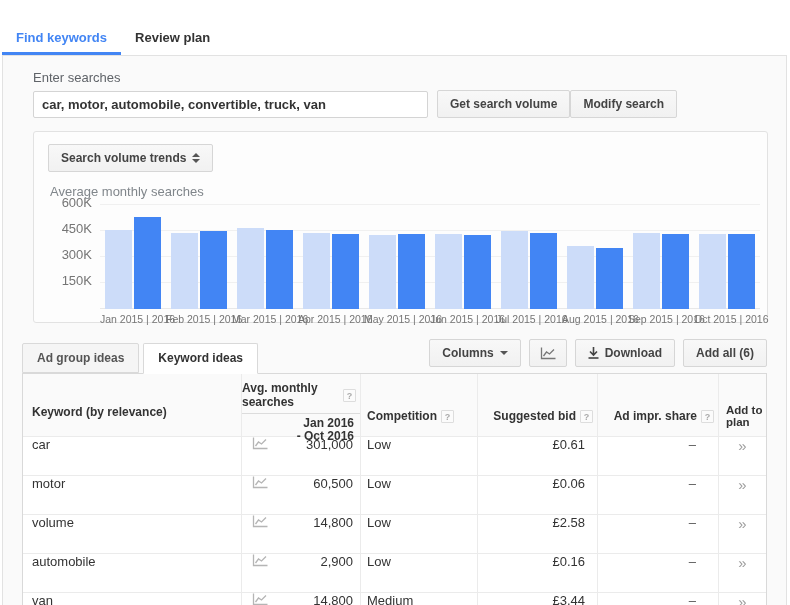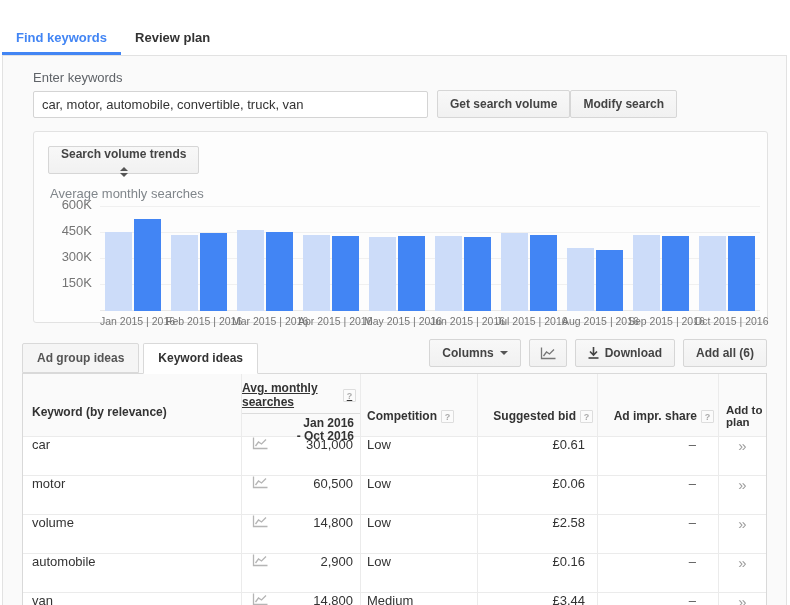--- a/index.html
+++ b/index.html
@@ -13,31 +13,31 @@
 
   
   .outer-panel { position:relative; margin:0 3px 0 2px; height:570px; background:#fafafa;
     border:1px solid #e2e2e2; border-bottom:none; }
 
   
   .kw-section { padding:14px 18px 0 30px; }
   .kw-label { font-size:13px; color:#5f6368; margin-bottom:5px; }
   .kw-row { display:flex; align-items:center; }
   .kw-input { width:395px; height:27px; border:1px solid #d4d4d4; border-radius:2px; background:#fff;
-    font-family:"Liberation Sans",sans-serif; font-size:13px; color:#333; padding:0 8px; }
+    font-family:"Liberation Sans",sans-serif; font-size:13px; color:#333; padding:0 8px;font-weight:bold; }
   .btn { display:inline-flex; align-items:center; gap:6px; height:28px; padding:0 12px;
     background:linear-gradient(#f8f8f8,#f1f1f1); border:1px solid #d6d6d6; border-radius:2px;
     font-size:12px; font-weight:bold; color:#444; cursor:pointer; white-space:nowrap; }
   .kw-row .btn { margin-left:0; }
   .kw-row .btn:first-of-type { margin-left:9px; }
 
   
   .chart-panel { margin:13px 18px 0 30px; background:#fdfdfd; border:1px solid #e2e2e2; border-radius:3px;
     padding:12px 14px 8px 14px; height:192px; }
-  .trends-btn { margin-bottom:12px;flex-direction:column; }
+  .trends-btn { margin-bottom:12px; }
   .sort-icon { display:inline-flex; flex-direction:column; gap:2px; }
   .sort-icon i { width:0; height:0; border-left:4px solid transparent; border-right:4px solid transparent; }
   .sort-icon .up { border-bottom:4px solid #555; }
   .sort-icon .dn { border-top:4px solid #555; }
   .chart-title { font-size:13px; color:#80868b; margin:0 0 6px 2px; }
 
   .chart { display:flex; }
   .y-axis { position:relative; width:52px; height:104px; flex:none; }
   .y-tick { position:absolute; right:8px; font-size:13px; color:#757575; }
   .plot-wrap { position:relative; flex:1; }
@@ -67,21 +67,21 @@
   .tr { display:flex; height:39px; border-top:1px solid #ebebeb; background:#fff; font-size:13px; }
   .col-kw    { width:218px; flex:none; }
   .col-avg   { width:119px; flex:none; border-left:1px solid #ebebeb; }
   .col-comp  { width:117px; flex:none; border-left:1px solid #ebebeb; }
   .col-bid   { width:120px; flex:none; border-left:1px solid #ebebeb; }
   .col-share { width:121px; flex:none; border-left:1px solid #ebebeb; }
   .col-add   { flex:1; border-left:1px solid #ebebeb; }
 
   .th-kw { display:flex; align-items:center; padding:14px 0 0 9px; }
   .th-avg { display:flex; flex-direction:column; }
-  .th-avg-top { display:flex; justify-content:flex-end; align-items:center; gap:4px; padding:7px 4px 4px 0;text-decoration:underline; }
+  .th-avg-top { display:flex; justify-content:flex-end; align-items:center; gap:4px; padding:7px 4px 4px 0; }
   .th-avg-range { border-top:1px solid #dcdcdc; text-align:right; padding:3px 6px 0 0; line-height:13px; }
   .th-mid { display:flex; align-items:center; gap:4px; padding-top:22px; }
   .th-comp { padding-left:6px; }
   .th-bid { justify-content:flex-end; padding-right:4px; }
   .th-share { justify-content:flex-end; padding-right:4px; }
   .th-add { padding-left:7px; font-size:11.5px; }
   .help { display:inline-block; width:13px; height:13px; background:#fbfbfb; border:1px solid #ddd;
     color:#aaa; font-size:9px; font-weight:bold; text-align:center; line-height:12px; border-radius:1px; flex:none; }
 
   .td { display:flex; align-items:flex-start; }
@@ -100,21 +100,21 @@
 <body>
 
 <div class="top-tabs">
   <div class="top-tab active">Find keywords</div>
   <div class="top-tab">Review plan</div>
 </div>
 
 <div class="outer-panel">
 
   <div class="kw-section">
-    <div class="kw-label">Enter keywords</div>
+    <div class="kw-label">Enter searches</div>
     <div class="kw-row">
       <input class="kw-input" type="text" value="car, motor, automobile, convertible, truck, van" style="">
       <button class="btn">Get search volume</button>
       <button class="btn">Modify search</button>
     </div>
   </div>
 
   <div class="chart-panel">
     <button class="btn trends-btn">
       <span>Search volume trends</span>

